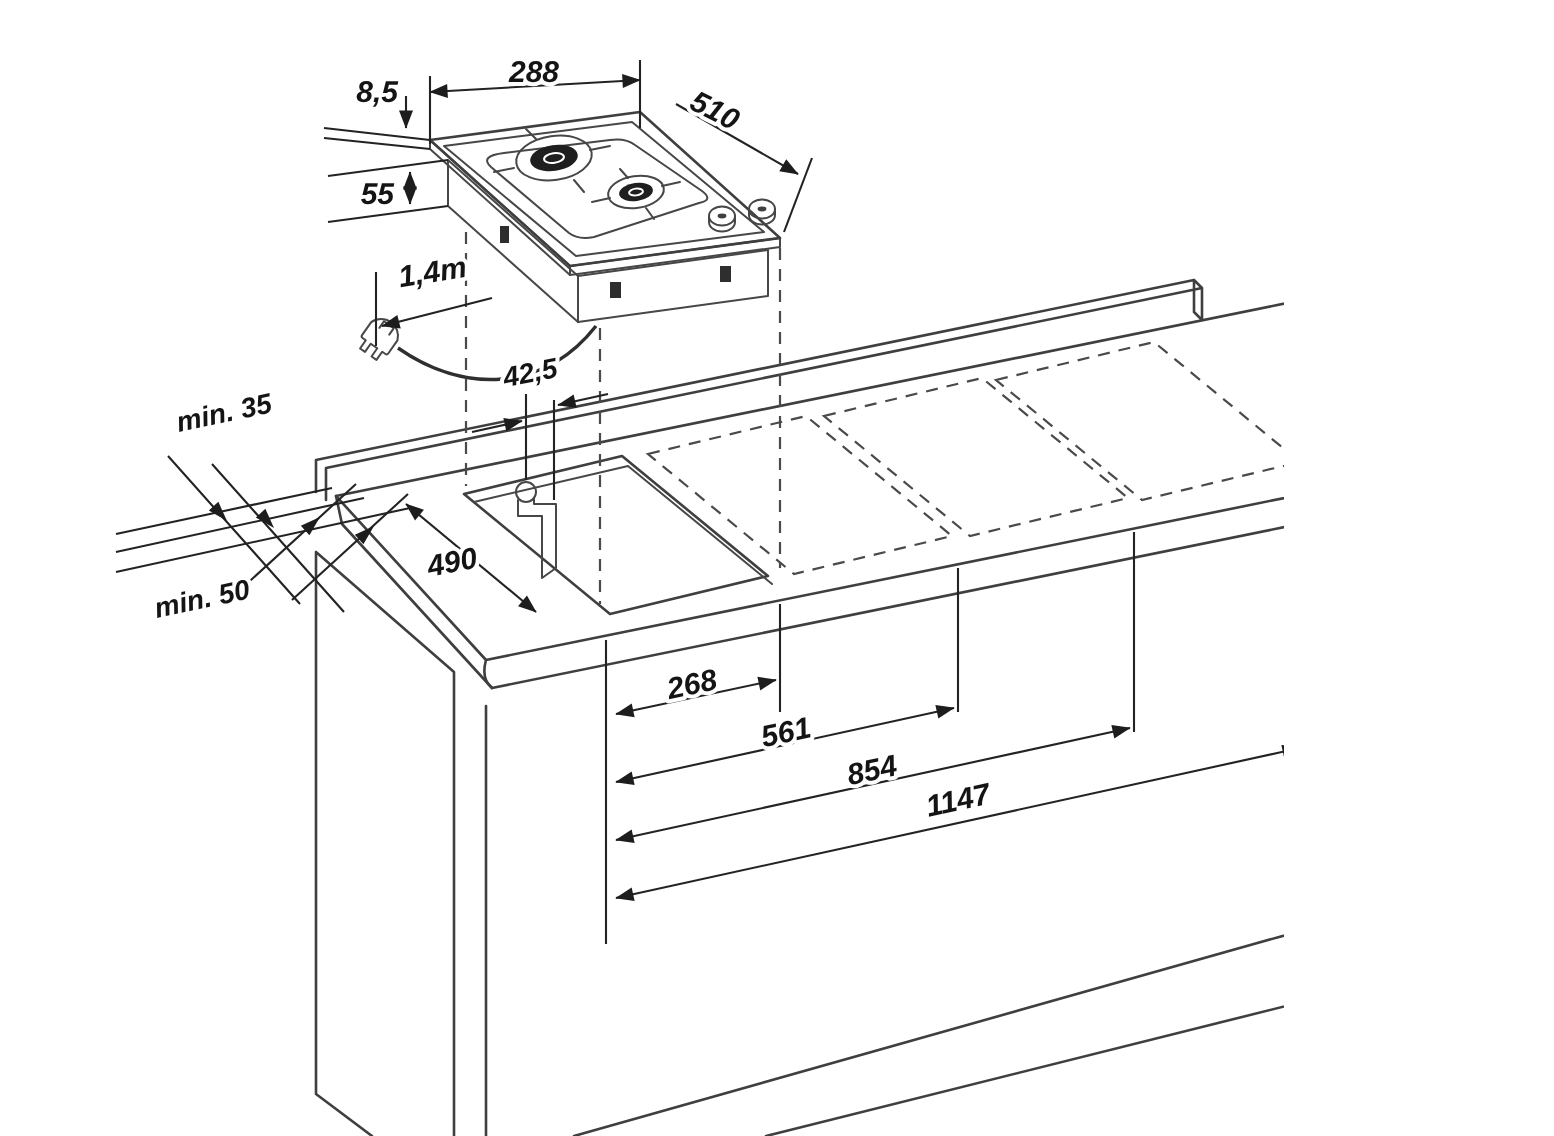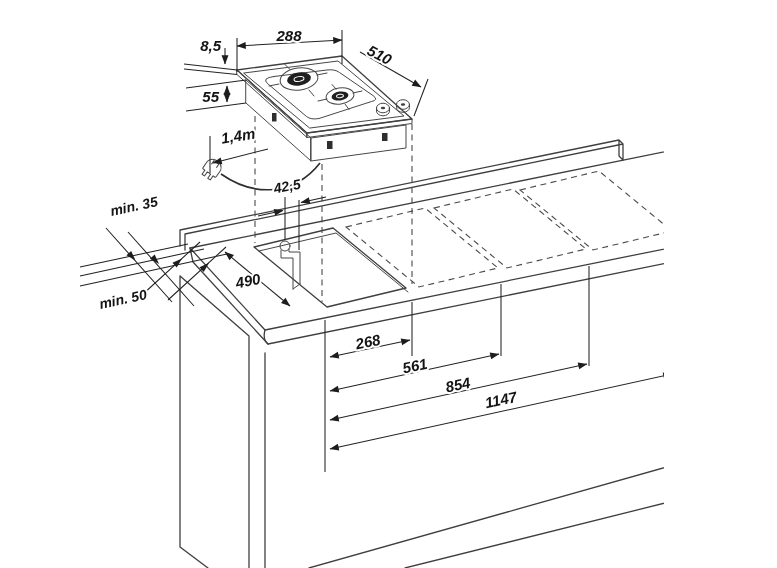--- a/index.html
+++ b/index.html
@@ -1,17 +1,17 @@
 <!DOCTYPE html>
 <html><head>
 <meta charset="utf-8">
 <style>
   html,body{margin:0;padding:0;background:#ffffff;}
   .stage{position:relative;width:642px;height:568px;background:#fff;overflow:hidden;
-         font-family:"Liberation Sans",sans-serif;padding-left:22px;}
+         font-family:"Liberation Sans",sans-serif;}
   svg{display:block}
   .ln  {fill:none;stroke:#3f3f3f;stroke-width:1.3;stroke-linejoin:round;stroke-linecap:round;}
   .thin{fill:none;stroke:#474747;stroke-width:1;stroke-linejoin:round;stroke-linecap:round;}
   .dsh {fill:none;stroke:#4a4a4a;stroke-width:1.1;stroke-dasharray:6 4.5;}
   .dimline{fill:none;stroke:#232323;stroke-width:1.05;}
   .ahp{fill:#1d1d1d;stroke:none;}
   .dim{font:italic 600 14px "Liberation Sans",sans-serif;fill:#141414;
        paint-order:stroke;stroke:#ffffff;stroke-width:4px;stroke-linejoin:round;}
   .dimbig{font:italic 600 15px "Liberation Sans",sans-serif;fill:#141414;
        paint-order:stroke;stroke:#ffffff;stroke-width:4px;stroke-linejoin:round;}

